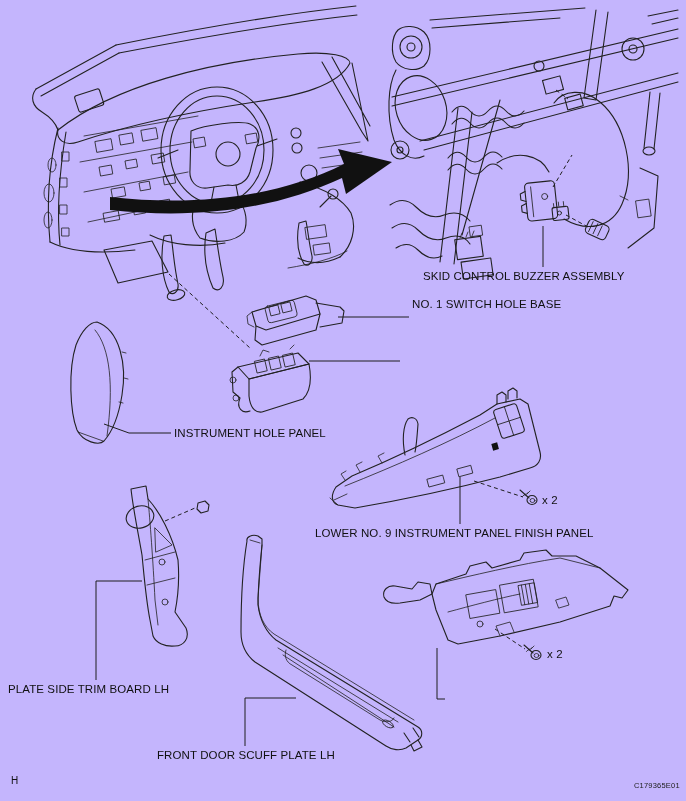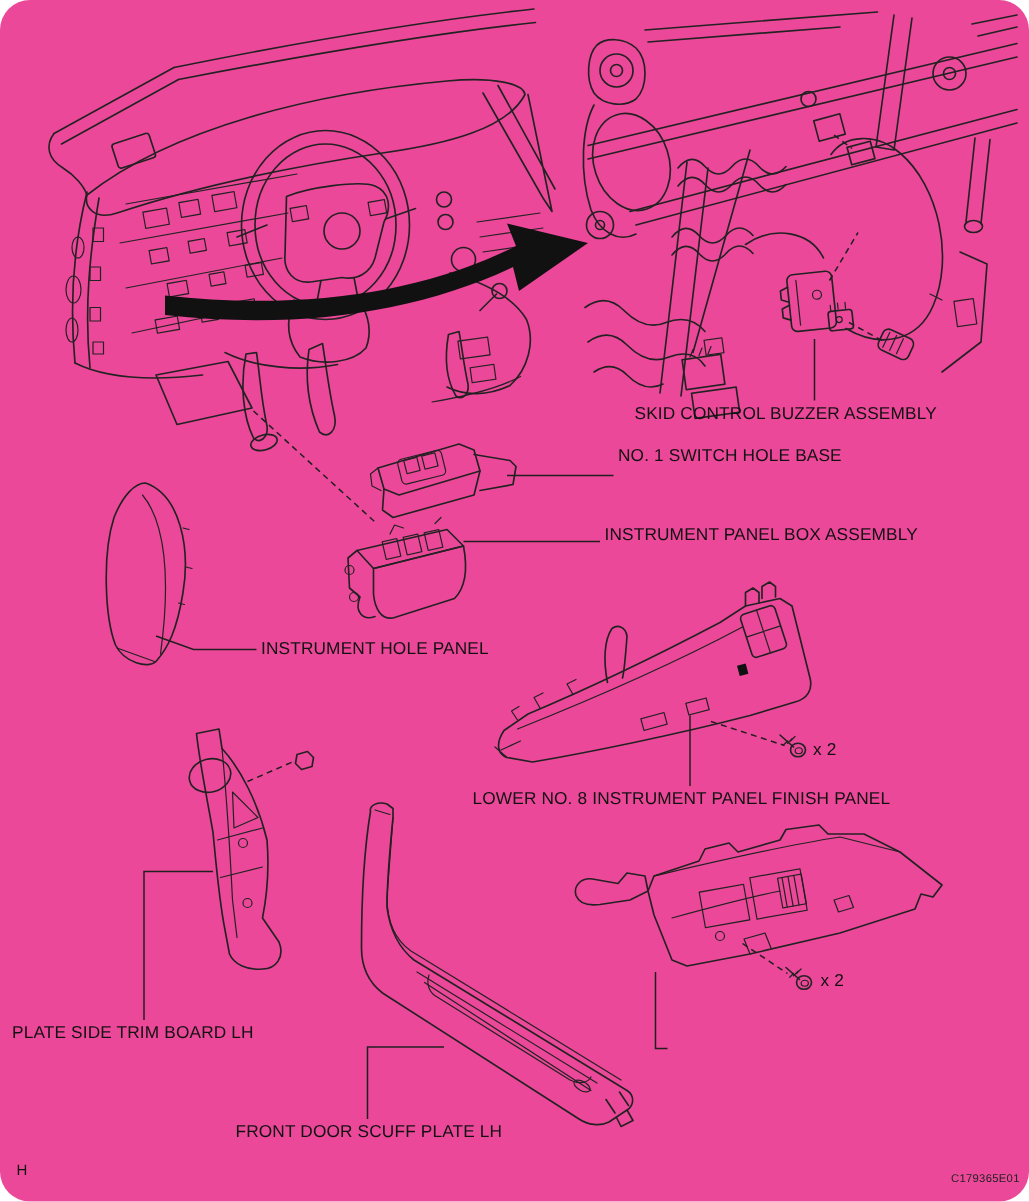--- a/index.html
+++ b/index.html
@@ -1,18 +1,18 @@
 <!DOCTYPE html>
 <html><head>
 <meta charset="utf-8">
 <style>
   html,body{margin:0;padding:0;background:#fff;}
   .stage{
-    position:relative;width:686px;height:801px;background:#ec4899;
-    font-family:"Liberation Sans",sans-serif;overflow:hidden;border-radius:20px;
+    position:relative;width:686px;height:801px;background:#c4b5fd;
+    font-family:"Liberation Sans",sans-serif;overflow:hidden;
   }
   .stage svg{position:absolute;left:0;top:0;}
   .lbl{
     position:absolute;font-size:11.5px;line-height:12px;color:#111;
     white-space:nowrap;letter-spacing:0.1px;
   }
   .lbl .l2{display:block;margin-top:3px;}
   .marker{position:absolute;font-size:10px;color:#111;}
   .figcode{position:absolute;font-size:7.5px;color:#222;letter-spacing:0.2px;text-align:right;}
   .ln{stroke:#1f1f1f;stroke-width:1;fill:none;}
@@ -260,27 +260,26 @@
   </g>
 
   <use href="#screw" transform="translate(532,500)"></use>
   <use href="#screw" transform="translate(536,655)"></use>
 </svg>
 
   <div class="lbl" style="left:423px;top:270px">SKID CONTROL BUZZER ASSEMBLY</div>
 
   <div class="lbl" style="left:412px;top:298px">NO. 1 SWITCH HOLE BASE</div>
 
-  <div class="lbl" style="left:403px;top:351px">INSTRUMENT PANEL BOX ASSEMBLY</div>
 
   <div class="lbl" style="left:174px;top:427px">INSTRUMENT HOLE PANEL</div>
 
   <div class="lbl" style="left:542px;top:494px">x 2</div>
 
-  <div class="lbl" style="left:315px;top:527px">LOWER NO. 8 INSTRUMENT PANEL FINISH PANEL</div>
+  <div class="lbl" style="left:315px;top:527px">LOWER NO. 9 INSTRUMENT PANEL FINISH PANEL</div>
 
   <div class="lbl" style="left:8px;top:683px">PLATE SIDE TRIM BOARD LH</div>
 
   <div class="lbl" style="left:157px;top:749px">FRONT DOOR SCUFF PLATE LH</div>
 
   <div class="lbl" style="left:547px;top:648px">x 2</div>
 
 
   <div class="marker" style="left:11px;top:775px">H</div>
 

